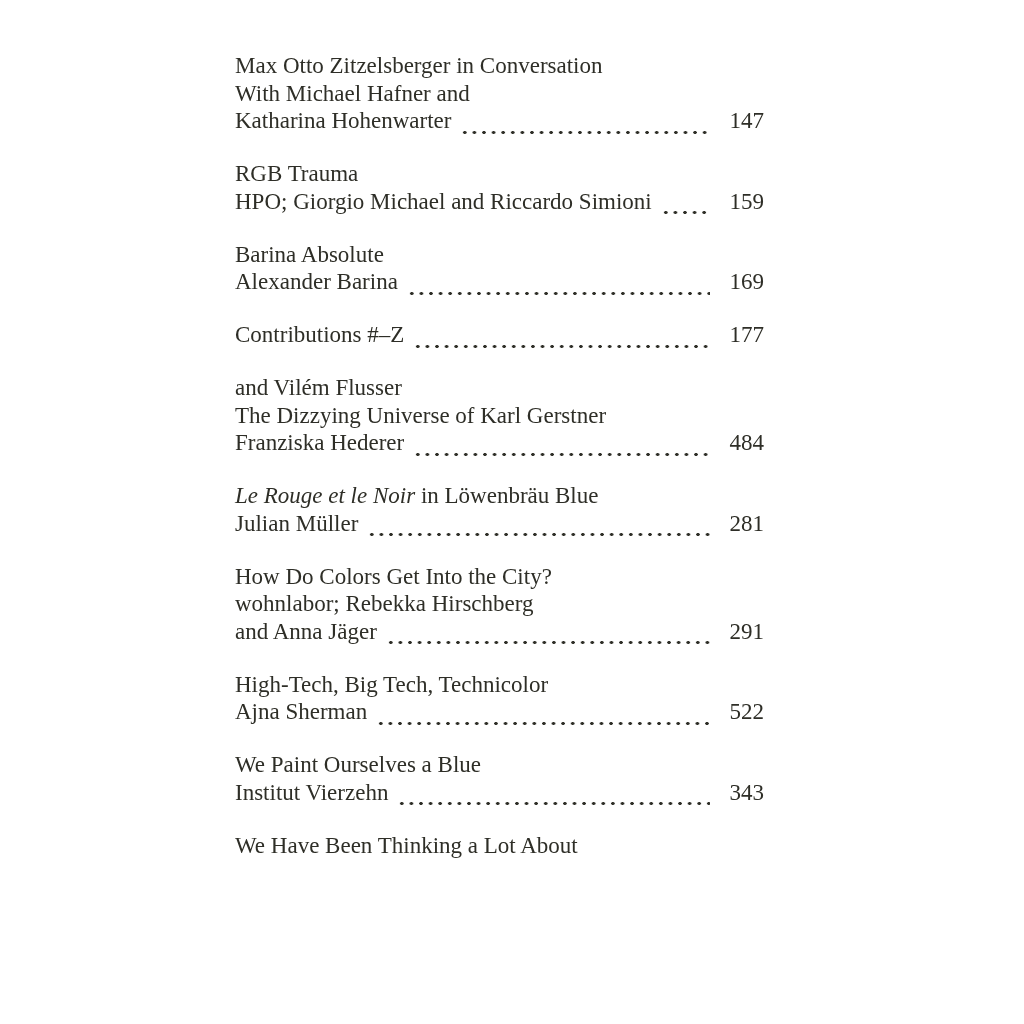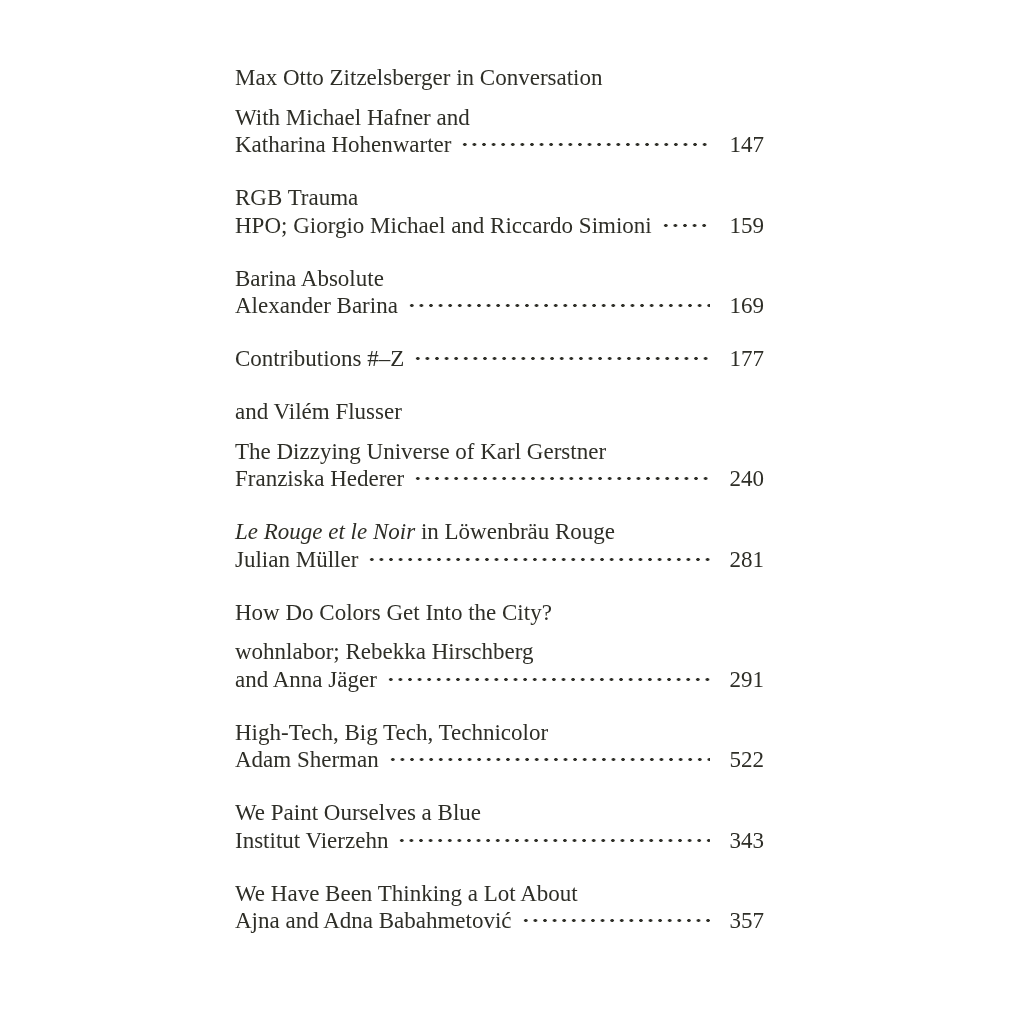--- a/index.html
+++ b/index.html
@@ -27,28 +27,27 @@
     top: 52px;
     width: 529px;
     font-size: 23px;
     line-height: 27.5px;
   }
   .entry {
     margin-bottom: 25.5px;
   }
   .line {
     white-space: nowrap;
-    margin-top: 12px;
   }
   .line .italic {
     font-style: italic;
   }
   .leader-row {
     display: flex;
-    align-items: center;
+    align-items: flex-end;
     white-space: nowrap;
   }
   .leader-text {
     flex: 0 0 auto;
   }
   .dots {
     flex: 1 1 auto;
     min-width: 12px;
     height: 5px;
     margin: 0 14px 0 9px;
@@ -99,58 +98,53 @@
           <span class="dots"></span>
           <span class="pagenum">177</span>
         </div>
       </div>
       <div class="entry">
         <div class="line">and Vilém Flusser</div>
         <div class="line">The Dizzying Universe of Karl Gerstner</div>
         <div class="leader-row">
           <span class="leader-text">Franziska Hederer</span>
           <span class="dots"></span>
-          <span class="pagenum">240</span>
+          <span class="pagenum">484</span>
         </div>
       </div>
       <div class="entry">
-        <div class="line"><span class="italic">Le Rouge et le Noir</span><span class=""> in Löwenbräu Rouge</span></div>
+        <div class="line"><span class="italic">Le Rouge et le Noir</span><span class=""> in Löwenbräu Blue</span></div>
         <div class="leader-row">
           <span class="leader-text">Julian Müller</span>
           <span class="dots"></span>
           <span class="pagenum">281</span>
         </div>
       </div>
       <div class="entry">
         <div class="line">How Do Colors Get Into the City?</div>
         <div class="line">wohnlabor; Rebekka Hirschberg</div>
         <div class="leader-row">
           <span class="leader-text">and Anna Jäger</span>
           <span class="dots"></span>
           <span class="pagenum">291</span>
         </div>
       </div>
       <div class="entry">
         <div class="line">High-Tech, Big Tech, Technicolor</div>
         <div class="leader-row">
-          <span class="leader-text">Adam Sherman</span>
+          <span class="leader-text">Ajna Sherman</span>
           <span class="dots"></span>
           <span class="pagenum">522</span>
         </div>
       </div>
       <div class="entry">
         <div class="line">We Paint Ourselves a Blue</div>
         <div class="leader-row">
           <span class="leader-text">Institut Vierzehn</span>
           <span class="dots"></span>
           <span class="pagenum">343</span>
         </div>
       </div>
       <div class="entry">
         <div class="line">We Have Been Thinking a Lot About</div>
-        <div class="leader-row">
-          <span class="leader-text">Ajna and Adna Babahmetović</span>
-          <span class="dots"></span>
-          <span class="pagenum">357</span>
-        </div>
       </div>
     </div>
 </div>
 
 </body></html>

